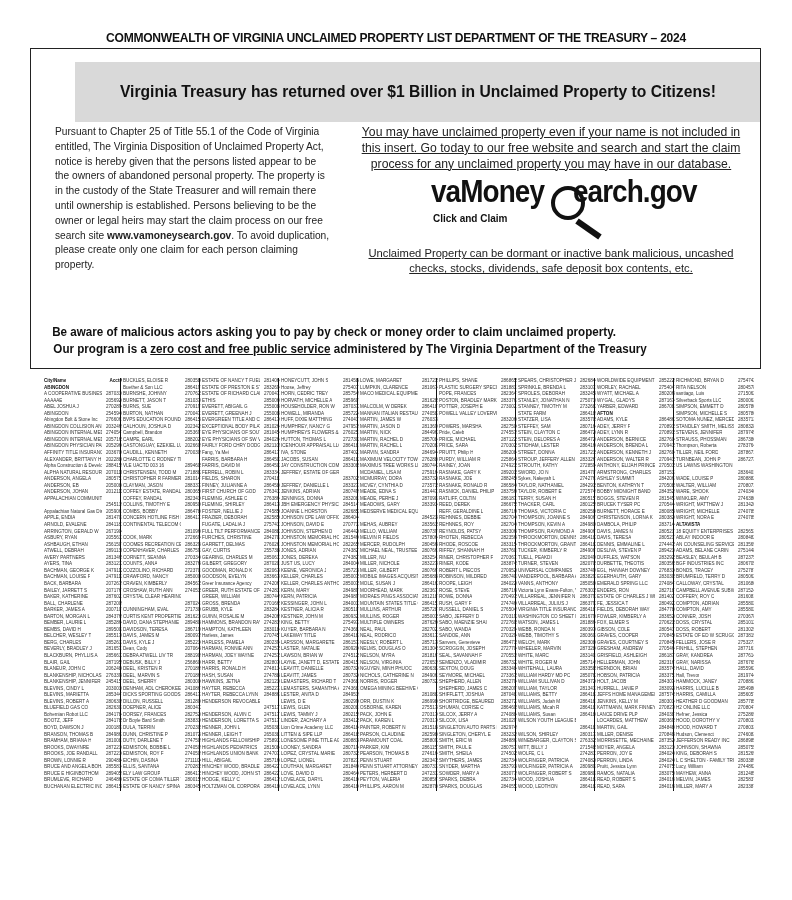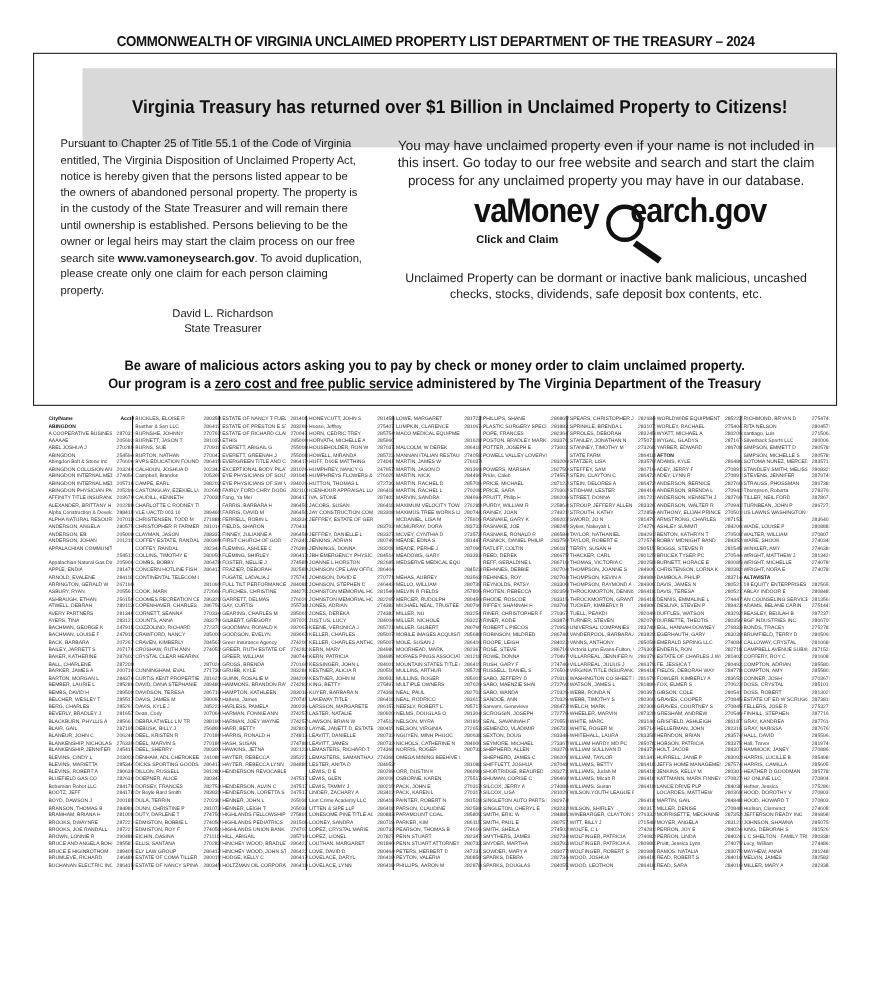--- a/index.html
+++ b/index.html
@@ -1,31 +1,31 @@
 <!DOCTYPE html>
 <html><head>
 <meta charset="utf-8">
 <style>
   html, body { margin: 0; padding: 0; background: #ffffff; }
   body { width: 792px; height: 900px; position: relative; overflow: hidden; font-family: "Liberation Sans", sans-serif; color: #111; }
   .page-title { position: absolute; left: 0; width: 792px; top: 30px; text-align: center; font-size: 13px; font-weight: bold; letter-spacing: -0.3px; transform: scaleX(0.93); transform-origin: center; }
   .notice-box { position: absolute; left: 30px; top: 48px; width: 731px; height: 321px; border: 1.5px solid #222; box-sizing: border-box; }
-  .banner { position: absolute; left: 0; right: 0; top: 13px; height: 72px; background: #d9d9d9; display: flex; align-items: center; justify-content: center; margin-left: 44px; }
+  .banner { position: absolute; left: 0; right: 0; top: 13px; height: 60px; background: #d9d9d9; display: flex; align-items: center; justify-content: center; margin-left: 44px; }
   .banner-text { font-size: 17px; font-weight: bold; transform: scaleX(0.92); white-space: nowrap; }
   .left-col { position: absolute; left: 24px; top: 76px; width: 275px; font-size: 10.2px; line-height: 14.8px; color: #222; }
   .left-col b { font-weight: bold; }
   .signature { text-align: center; margin-top: 6px; line-height: 14px; padding-left: 20px; }
-  .right-col { position: absolute; left: 320px; top: 76px; width: 400px; text-align: center; font-size: 12.2px; line-height: 15.8px; color: #222; }
+  .right-col { position: absolute; left: 320px; top: 76px; width: 400px; text-align: center; font-size: 12.2px; line-height: 15.8px; color: #222; text-decoration: underline; }
   .logo { position: relative; width: 240px; height: 56px; margin: 12px auto 6px auto; }
   .logo-main { position: absolute; left: 0; top: 0; font-size: 31px; font-weight: bold; letter-spacing: -1px; color: #111; transform: scaleX(0.9); transform-origin: left; white-space: nowrap; }
   .logo-sub { position: absolute; left: 2px; top: 27px; font-size: 10px; font-weight: bold; color: #111; }
   .logo-glass { position: absolute; left: 120px; top: 2px; width: 34px; height: 34px; border: 4px solid #111; border-radius: 50%; box-sizing: border-box; }
   .logo-handle { position: absolute; left: 146px; top: 34px; width: 28px; height: 6px; background: #111; transform: rotate(35deg); transform-origin: left center; }
   .right-bottom { margin-top: 0; font-size: 11.2px; line-height: 15px; }
-  .warning { position: absolute; left: 0; right: 0; top: 275px; text-align: center; font-size: 12.5px; font-weight: bold; line-height: 17px; }
+  .warning { position: absolute; left: 0; right: 0; top: 275px; text-align: left; font-size: 12.5px; font-weight: bold; line-height: 17px; }
   .warning span.w { display: inline-block; transform: scaleX(0.93); white-space: nowrap; }
   .warning u { text-decoration: underline; }
   .listing { position: absolute; left: 44px; top: 378px; width: 716px; height: 480px; }
   .col { position: absolute; top: 0; width: 78px; font-size: 4.6px; line-height: 6.55px; color: #333; }
   .col .row { display: flex; justify-content: space-between; white-space: nowrap; overflow: hidden; height: 6.55px; }
   .col .row .n { overflow: hidden; max-width: 58px; }
   .col .row .v { width: 16px; text-align: right; flex: none; }
   .col .row.head { font-weight: bold; color: #111; }
   .sep { position: absolute; top: 0; width: 1.4px; background: #111; }
 </style>
@@ -34,24 +34,20 @@
 
 <div class="page-title">COMMONWEALTH OF VIRGINIA UNCLAIMED PROPERTY LIST DEPARTMENT OF THE TREASURY – 2024</div>
 
 <div class="notice-box">
   <div class="banner">
     <div class="banner-text">Virginia Treasury has returned over $1 Billion in Unclaimed Property to Citizens!</div>
   </div>
 
   <div class="left-col">
     <span>Pursuant to Chapter 25 of Title 55.1 of the Code of Virginia entitled, The Virginia Disposition of Unclaimed Property Act, notice is hereby given that the persons listed appear to be the owners of abandoned personal property.  The property is in the custody of the State Treasurer and will remain there until ownership is established.  Persons believing to be the owner or legal heirs may start the claim process on our free search site </span><b>www.vamoneysearch.gov</b><span>.  To avoid duplication, please create only one claim for each person claiming property.</span>
-    <div class="signature">
-      <div>David L. Richardson</div>
-      <div>State Treasurer</div>
-    </div>
   </div>
 
   <div class="right-col">
     <div>You may have unclaimed property even if your name is not included in this insert.  Go today to our free website and search and start the claim process for any unclaimed property you may have in our database.</div>
     <div class="logo">
       <div class="logo-main"><span>vaMoney</span><span style="display:inline-block;width:32px;"></span><span>earch.gov</span></div>
       <div class="logo-glass"></div>
       <div class="logo-handle"></div>
       <div class="logo-sub">Click and Claim</div>
     </div>

